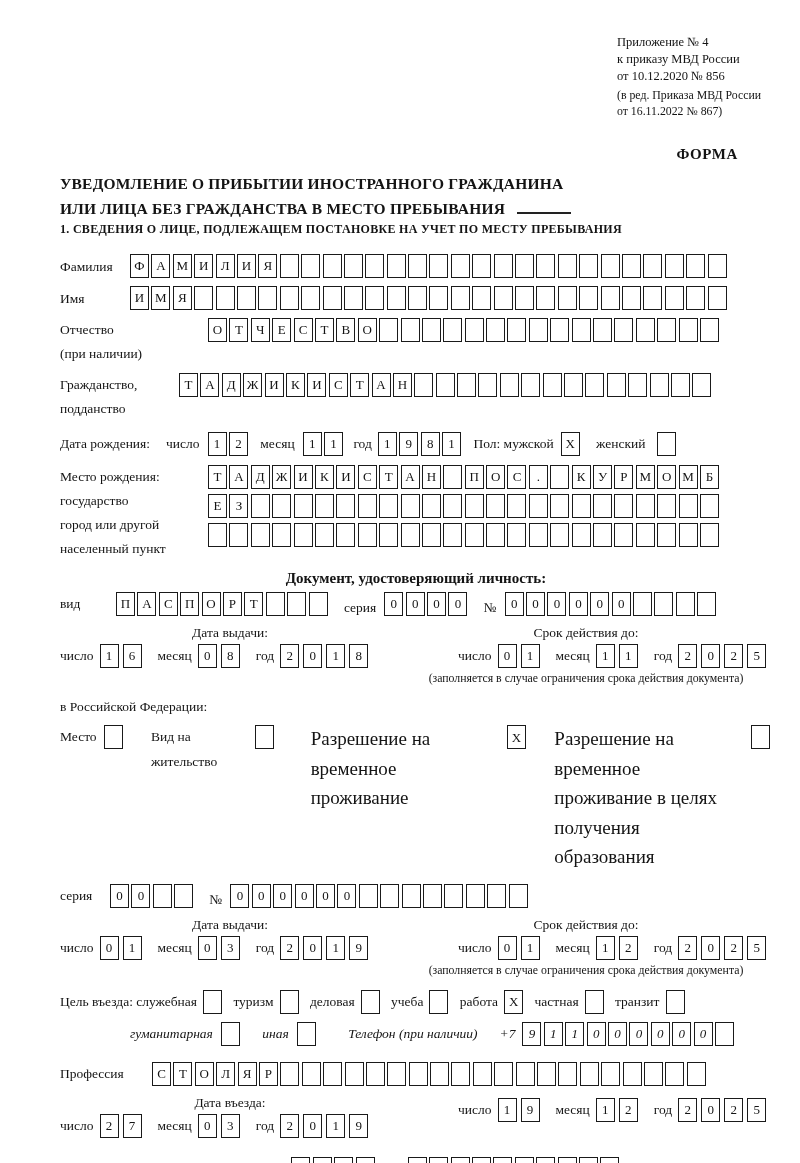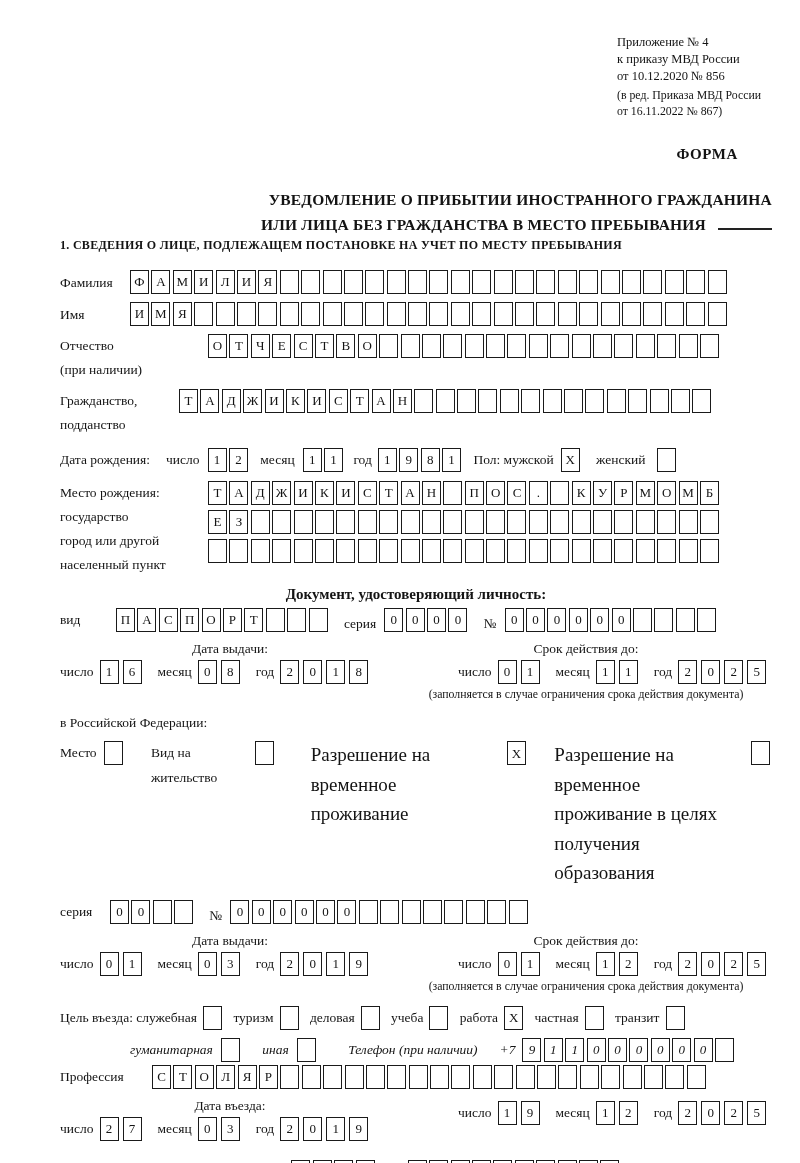--- a/index.html
+++ b/index.html
@@ -8,21 +8,21 @@
     background:#ffffff;color:#141414;
     font-family:"Liberation Serif","DejaVu Serif",serif;
     box-sizing:border-box;
     padding:34px 28px 16px 60px;
     overflow:hidden;
   }
   .annex{margin-left:557px;width:200px;font-size:12.5px;line-height:1.34;}
   .annex .small{font-size:11.8px;}
   .annex .gap{margin-top:4px;}
   .forma{text-align:right;padding-right:34px;font-weight:bold;font-size:15px;margin-top:26px;letter-spacing:.6px;}
-  .title{text-align:right;font-weight:bold;font-size:15.5px;line-height:1.65;margin-top:24px;letter-spacing:.2px;}
+  .title{text-align:left;font-weight:bold;font-size:15.5px;line-height:1.65;margin-top:8px;letter-spacing:.2px;}
   .blank-line{display:inline-block;width:54px;border-bottom:2.2px solid #222;margin-left:12px;}
   .sec{font-weight:bold;font-size:12px;letter-spacing:.3px;white-space:nowrap;}
 
   .row{display:flex;align-items:flex-start;margin-top:7px;}
   .vcenter{align-items:flex-end;}
   .lbl{font-size:13.5px;line-height:25px;flex:none;}
   .lbl-stack{font-size:13.5px;line-height:24px;flex:none;}
   .cells{display:flex;flex:none;}
   .cell{
     width:17px;height:22px;flex:none;
@@ -578,21 +578,21 @@
       <span class="cell">0</span>
       <span class="cell">0</span>
       <span class="cell">0</span>
       <span class="cell">0</span>
       <span class="cell">0</span>
       <span class="cell">0</span>
       <span class="cell"></span>
     </span>
 </div>
 
-<div class="row vcenter" style="margin-top:2px">
+<div class="row vcenter" style="margin-top:15px">
   <span class="lbl" style="width:92px">Профессия</span>
   <span class="cells">
       <span class="cell">С</span>
       <span class="cell">Т</span>
       <span class="cell">О</span>
       <span class="cell">Л</span>
       <span class="cell">Я</span>
       <span class="cell">Р</span>
       <span class="cell"></span>
       <span class="cell"></span>

